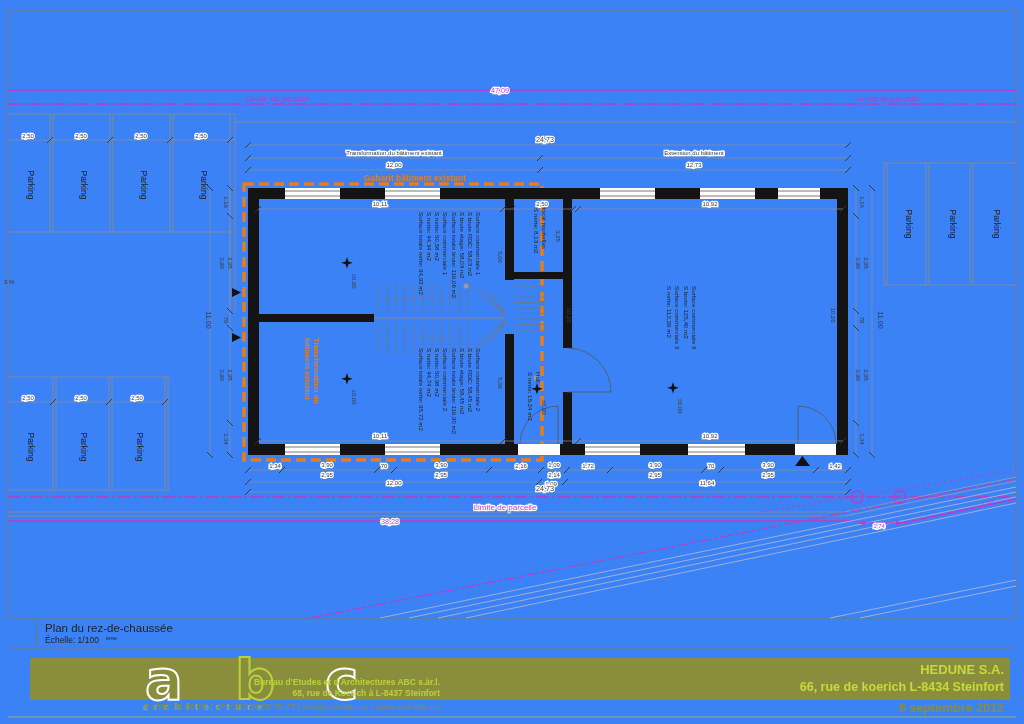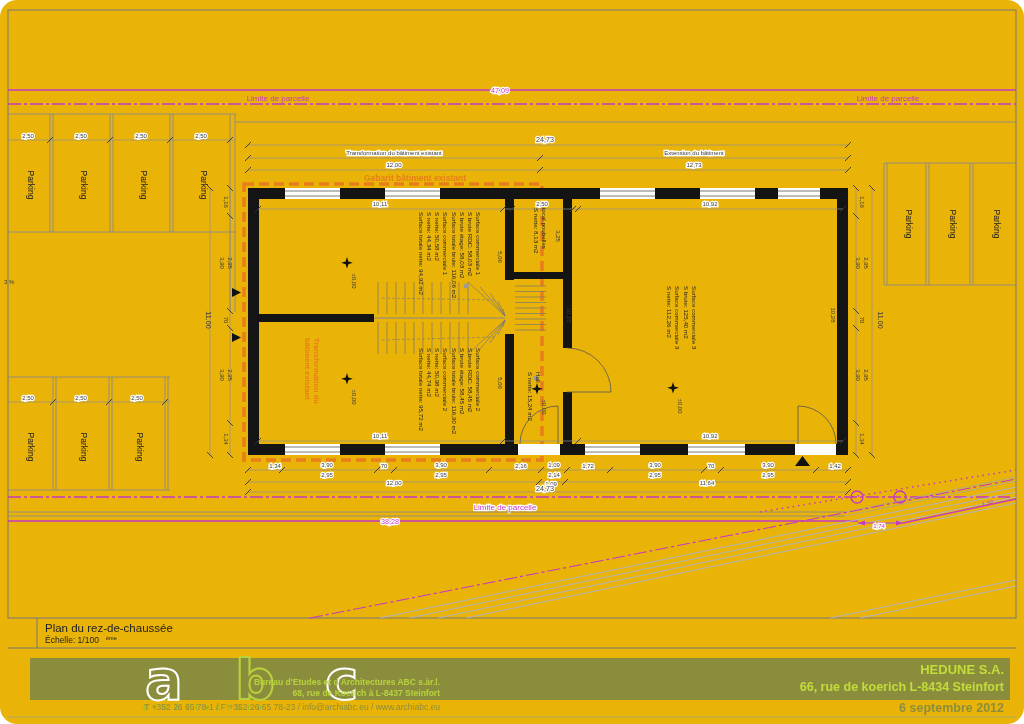--- a/index.html
+++ b/index.html
@@ -1,16 +1,16 @@
 <!DOCTYPE html>
 <html><head>
 <meta charset="utf-8">
 <style>
   html,body{margin:0;padding:0;background:#fff;}
-  .wrap{width:1024px;height:724px;position:relative;background:#eab308;overflow:hidden;border-radius:17px;}
+  .wrap{width:1024px;height:724px;position:relative;background:#3b82f6;overflow:hidden;}
   svg{font-family:"Liberation Sans",sans-serif;}
   .dim{font-size:6px;fill:#3a3a3a;}
   .dimb{font-size:7.2px;fill:#3a3a3a;}
   .dimw{paint-order:stroke;stroke:#fff;stroke-width:2.5px;}
   .room{font-size:6.2px;fill:#222;}
   .park{font-size:8.5px;fill:#222;}
   .mag{fill:#c438c4;}
   .magt{font-size:8px;fill:#c438c4;}
   .org{fill:#e87e1a;font-weight:bold;}
   .thin{stroke:#909090;stroke-width:0.7;fill:none;}

